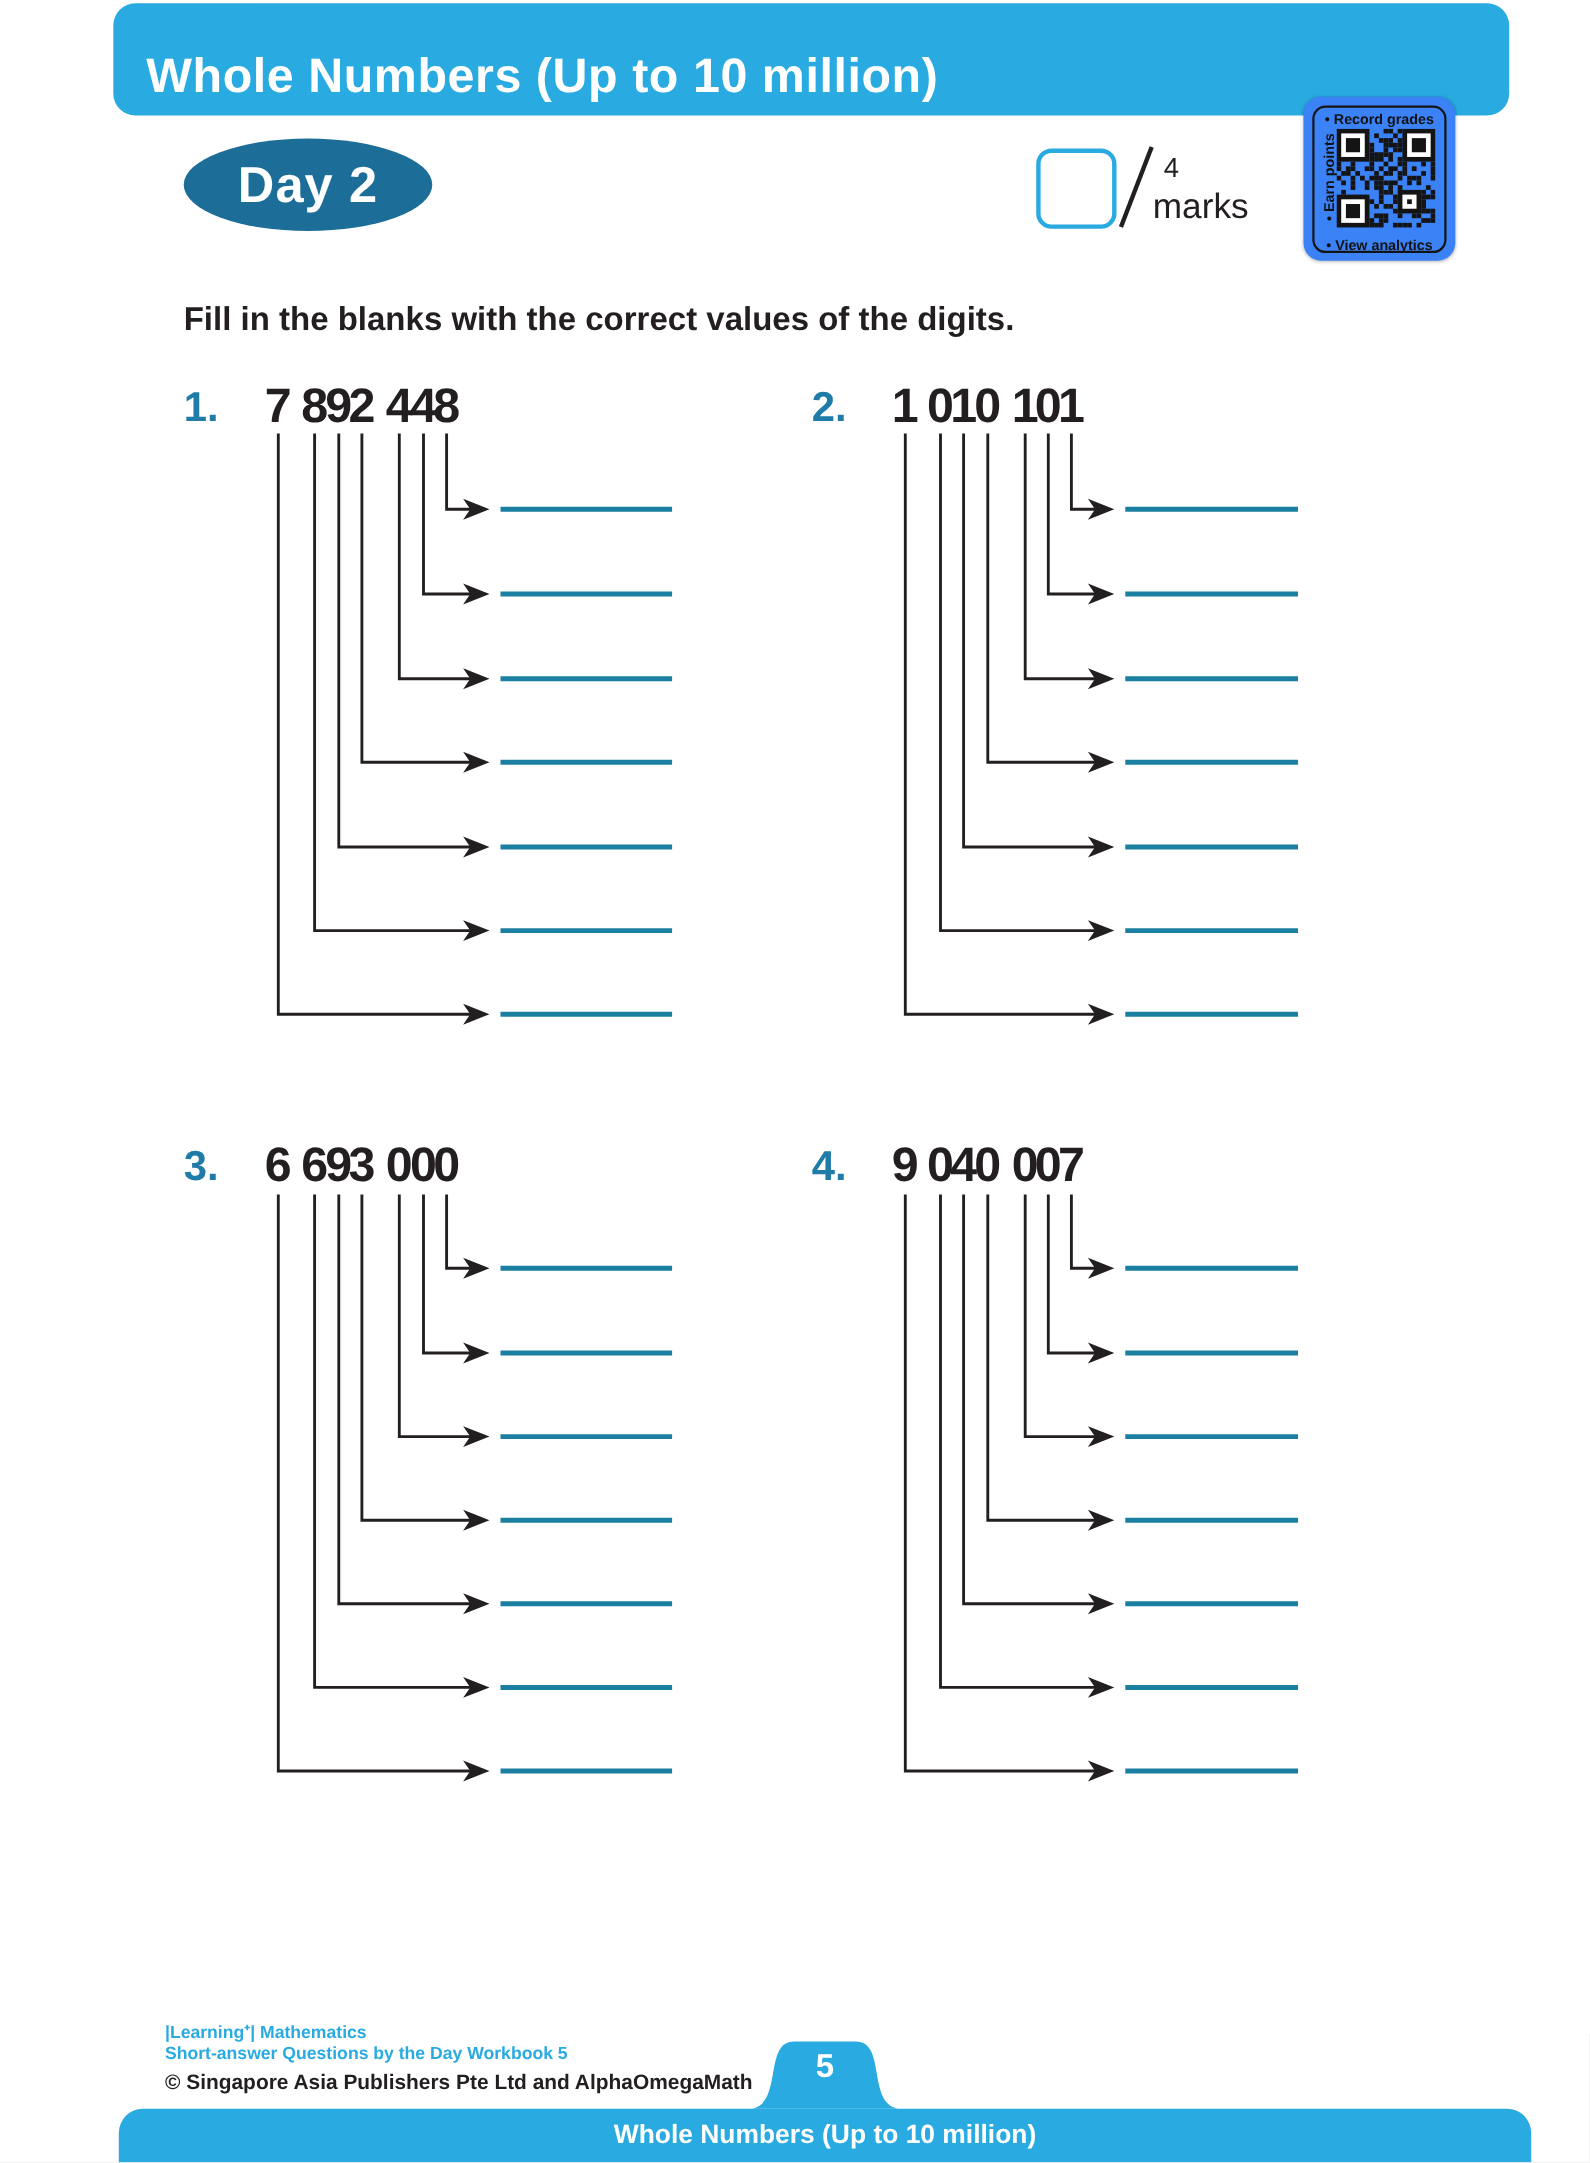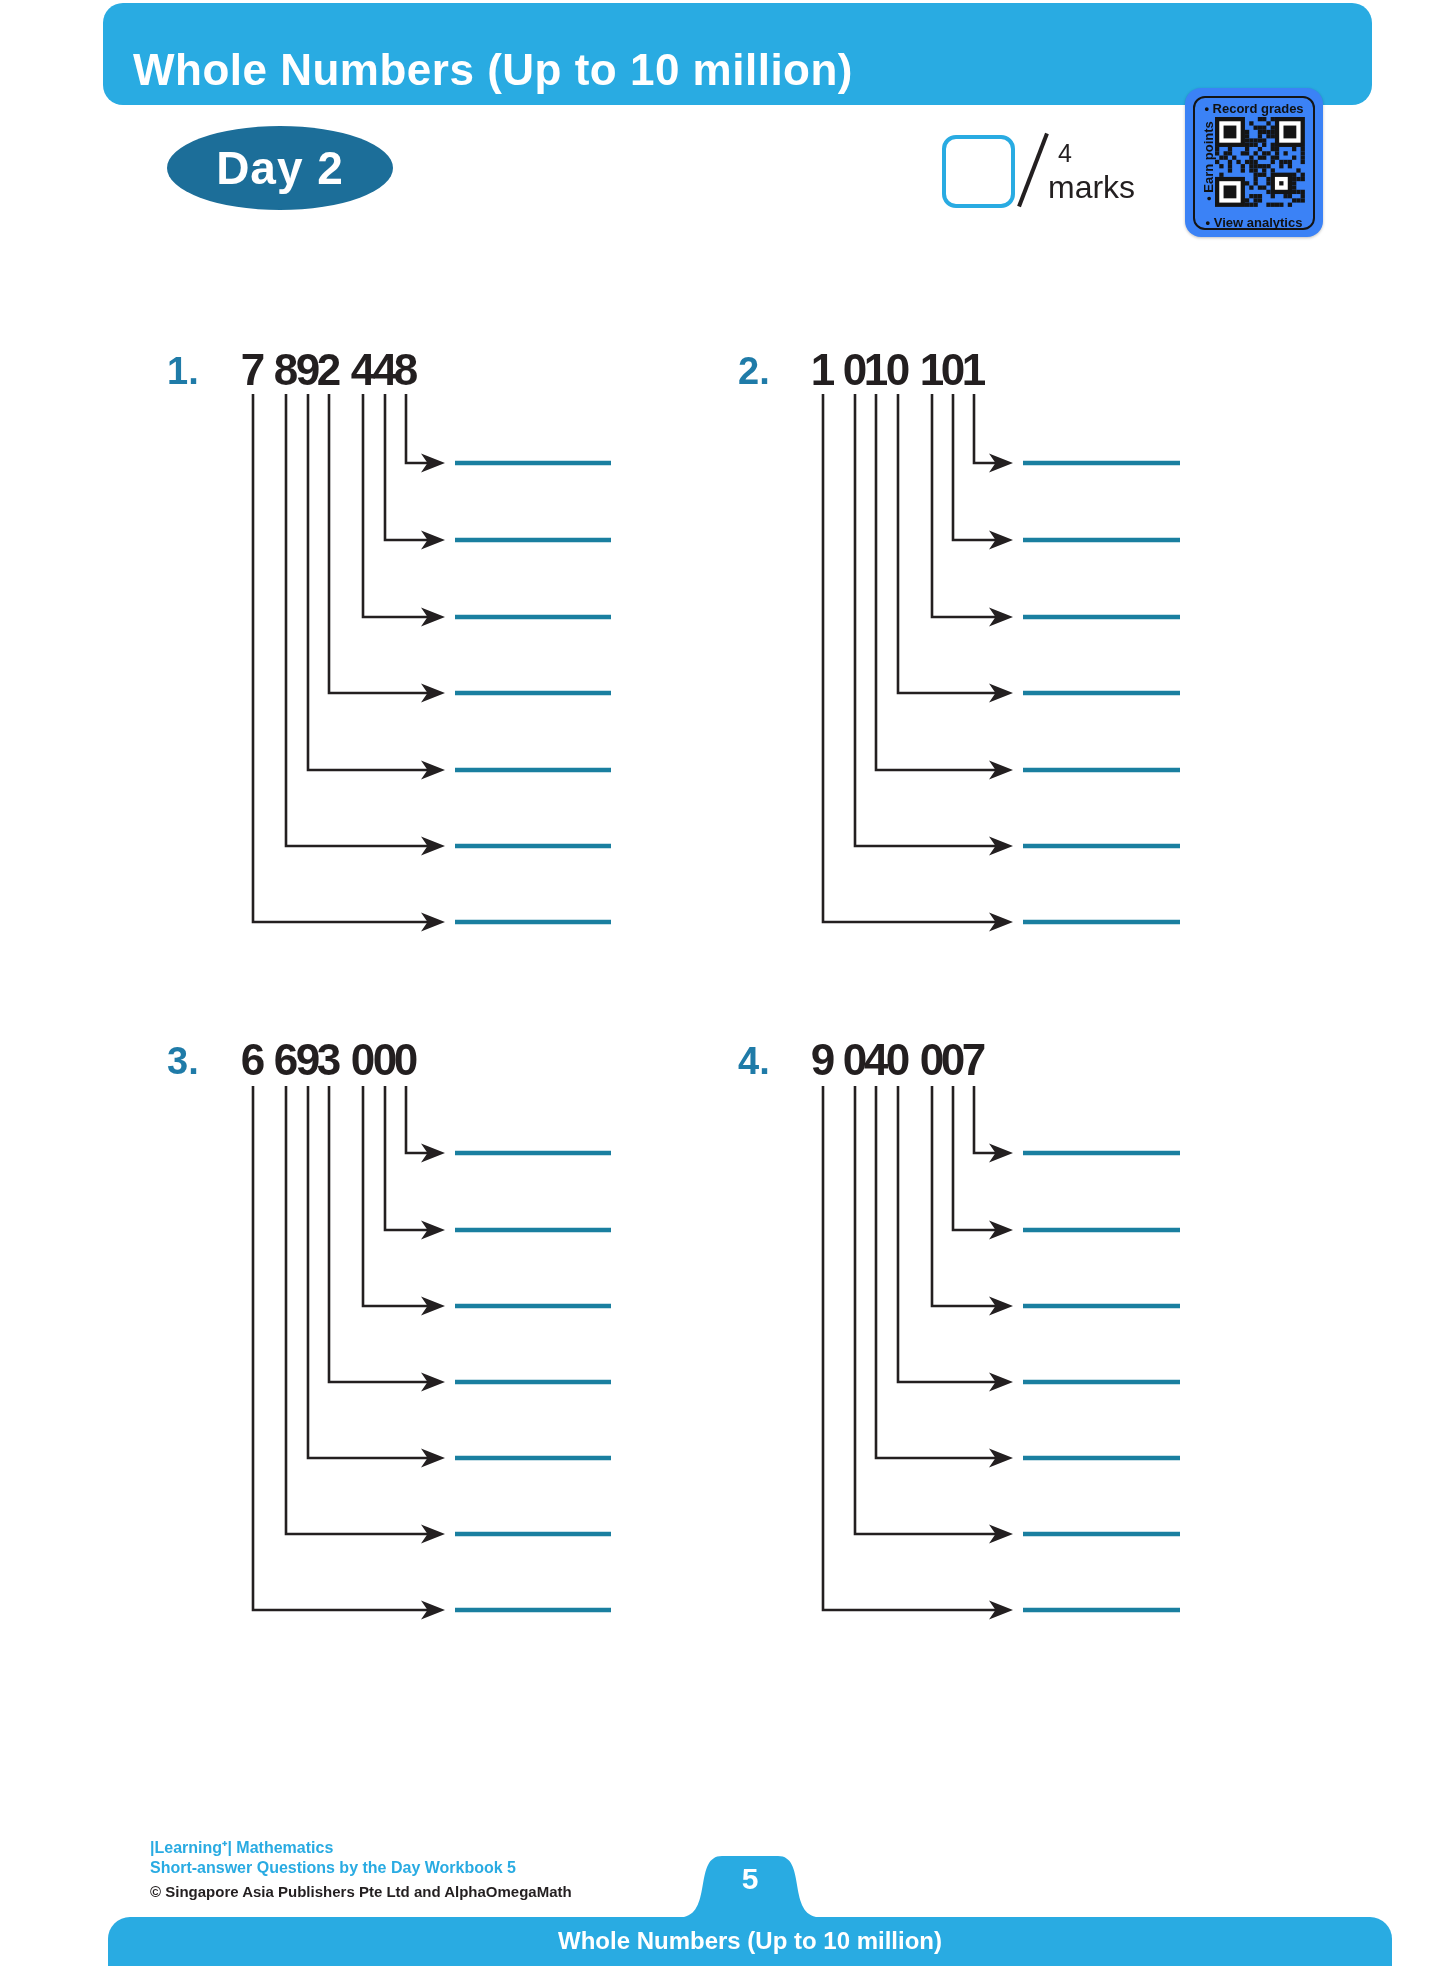--- a/index.html
+++ b/index.html
@@ -69,21 +69,21 @@
     transform:translateX(-50%);
   }
   
   .foot-series,.foot-book{
     position:absolute; left:150px; color:#29abe2; font-weight:700; font-size:16px;
     white-space:nowrap;
   }
   .foot-series{top:1836px;}
   .foot-book{top:1859px;}
   .foot-copy{
-    position:absolute; left:150px; top:1883px; color:#231f20; font-weight:700; font-size:15px;
+    position:absolute; left:150px; top:1883px; color:#231f20; font-weight:700; font-size:19px;
     white-space:nowrap;
   }
   .page-num{
     position:absolute; left:700px; top:1862px; width:100px; text-align:center;
     color:#fff; font-weight:700; font-size:30px;
   }
   .bar-title{
     position:absolute; left:108px; top:1927px; width:1284px; text-align:center;
     color:#fff; font-weight:700; font-size:24px;
   }
@@ -249,20 +249,21 @@
         <rect x="68.48" y="8.56" width="12.84" height="12.84" fill="#141414"></rect>
         <rect x="0" y="59.92" width="29.96" height="29.96" fill="#141414"></rect>
         <rect x="4.28" y="64.2" width="21.400000000000002" height="21.400000000000002" fill="#ffffff"></rect>
         <rect x="8.56" y="68.48" width="12.84" height="12.84" fill="#141414"></rect>
         <rect x="55.64" y="55.64" width="21.400000000000002" height="21.400000000000002" fill="#141414"></rect>
         <rect x="59.92" y="59.92" width="12.84" height="12.84" fill="#ffffff"></rect>
         <rect x="64.2" y="64.2" width="4.28" height="4.28" fill="#141414"></rect>
       </svg>
   </div>
 
+  <div class="instruction">Fill in the blanks with the correct values of the digits.</div>
 
   <div class="diagram-layer" id="digits-layer">
       <div class="prob-label" style="left: 167px; top: 352px;">1.</div>
       <div class="digit" style="left: 253px; top: 348px;">7</div>
       <div class="digit" style="left: 286px; top: 348px;">8</div>
       <div class="digit" style="left: 308px; top: 348px;">9</div>
       <div class="digit" style="left: 329px; top: 348px;">2</div>
       <div class="digit" style="left: 363px; top: 348px;">4</div>
       <div class="digit" style="left: 385px; top: 348px;">4</div>
       <div class="digit" style="left: 406px; top: 348px;">8</div>

